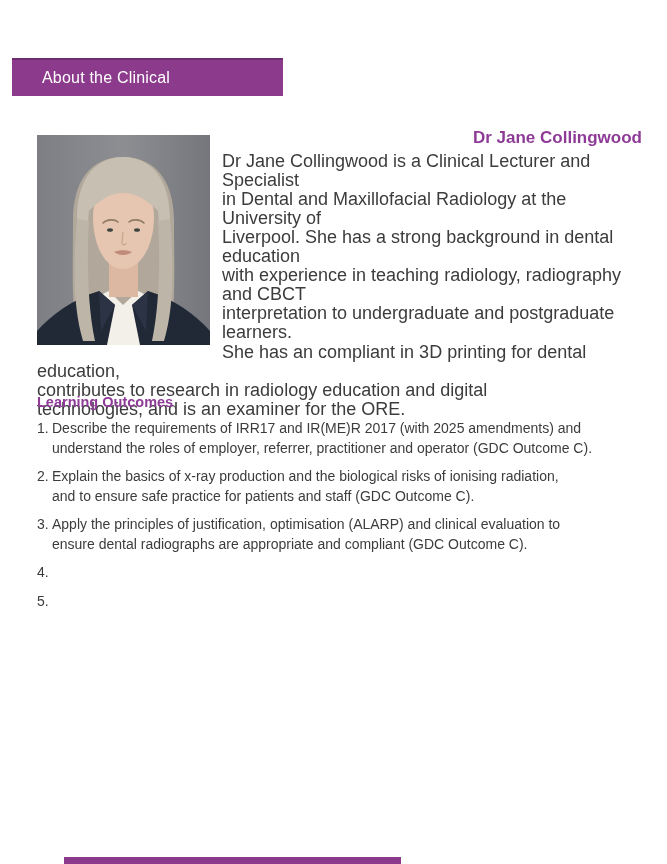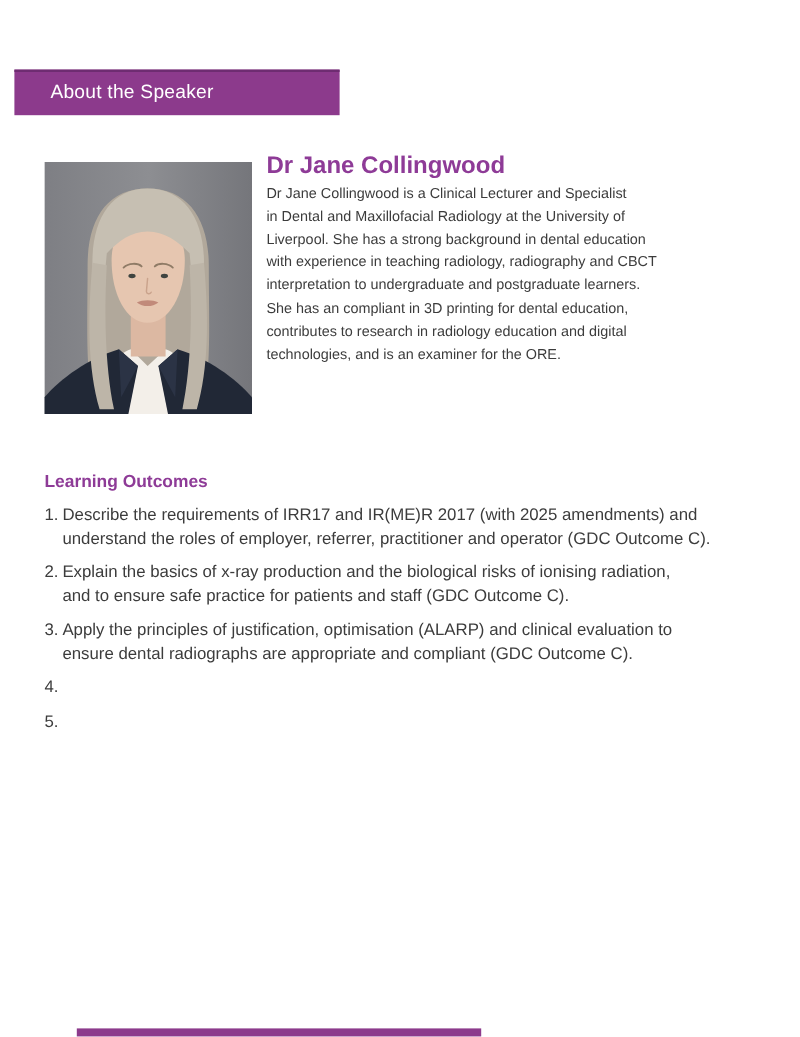--- a/index.html
+++ b/index.html
@@ -38,28 +38,29 @@
     color: var(--body-text, #3c3c3c);
   }
   .photo {
     float: left;
     display: block;
     width: 173px;
     height: 210px;
     margin: 7px 12px 10px 0;
   }
   .name {
-    font-size: 20px;
+    font-size: 17px;
     line-height: 20px;
     font-weight: bold;
     color: var(--heading-text, #8e3b97);
     margin: 0 0 4px 0;
+    text-align: right;
   }
   .para {
-    font-size: 12px;
+    font-size: 18px;
     line-height: 19px;
     margin: 0 0 1px 0;
     white-space: pre-line;
   }
   .outcomes {
     position: absolute;
     left: 37px;
     top: 393px;
     width: 616px;
     color: var(--body-text, #3c3c3c);
@@ -88,21 +89,21 @@
     height: 7px;
     background: var(--footer-bar, #8c3a8c);
   }
 </style>
 </head>
 <body>
 
 <div class="page">
 
   <div class="banner">
-    <span class="banner-label">About the Speaker</span>
+    <span class="banner-label">About the Clinical</span>
   </div>
 
   <div class="content">
 
     <svg class="photo" viewBox="0 0 173 210" aria-hidden="true">
       <defs>
         <linearGradient id="bgGrad" x1="0" y1="0" x2="1" y2="0">
           <stop offset="0" stop-color="#7e7f84"></stop>
           <stop offset="0.5" stop-color="#8d8e92"></stop>
           <stop offset="1" stop-color="#75767b"></stop>

